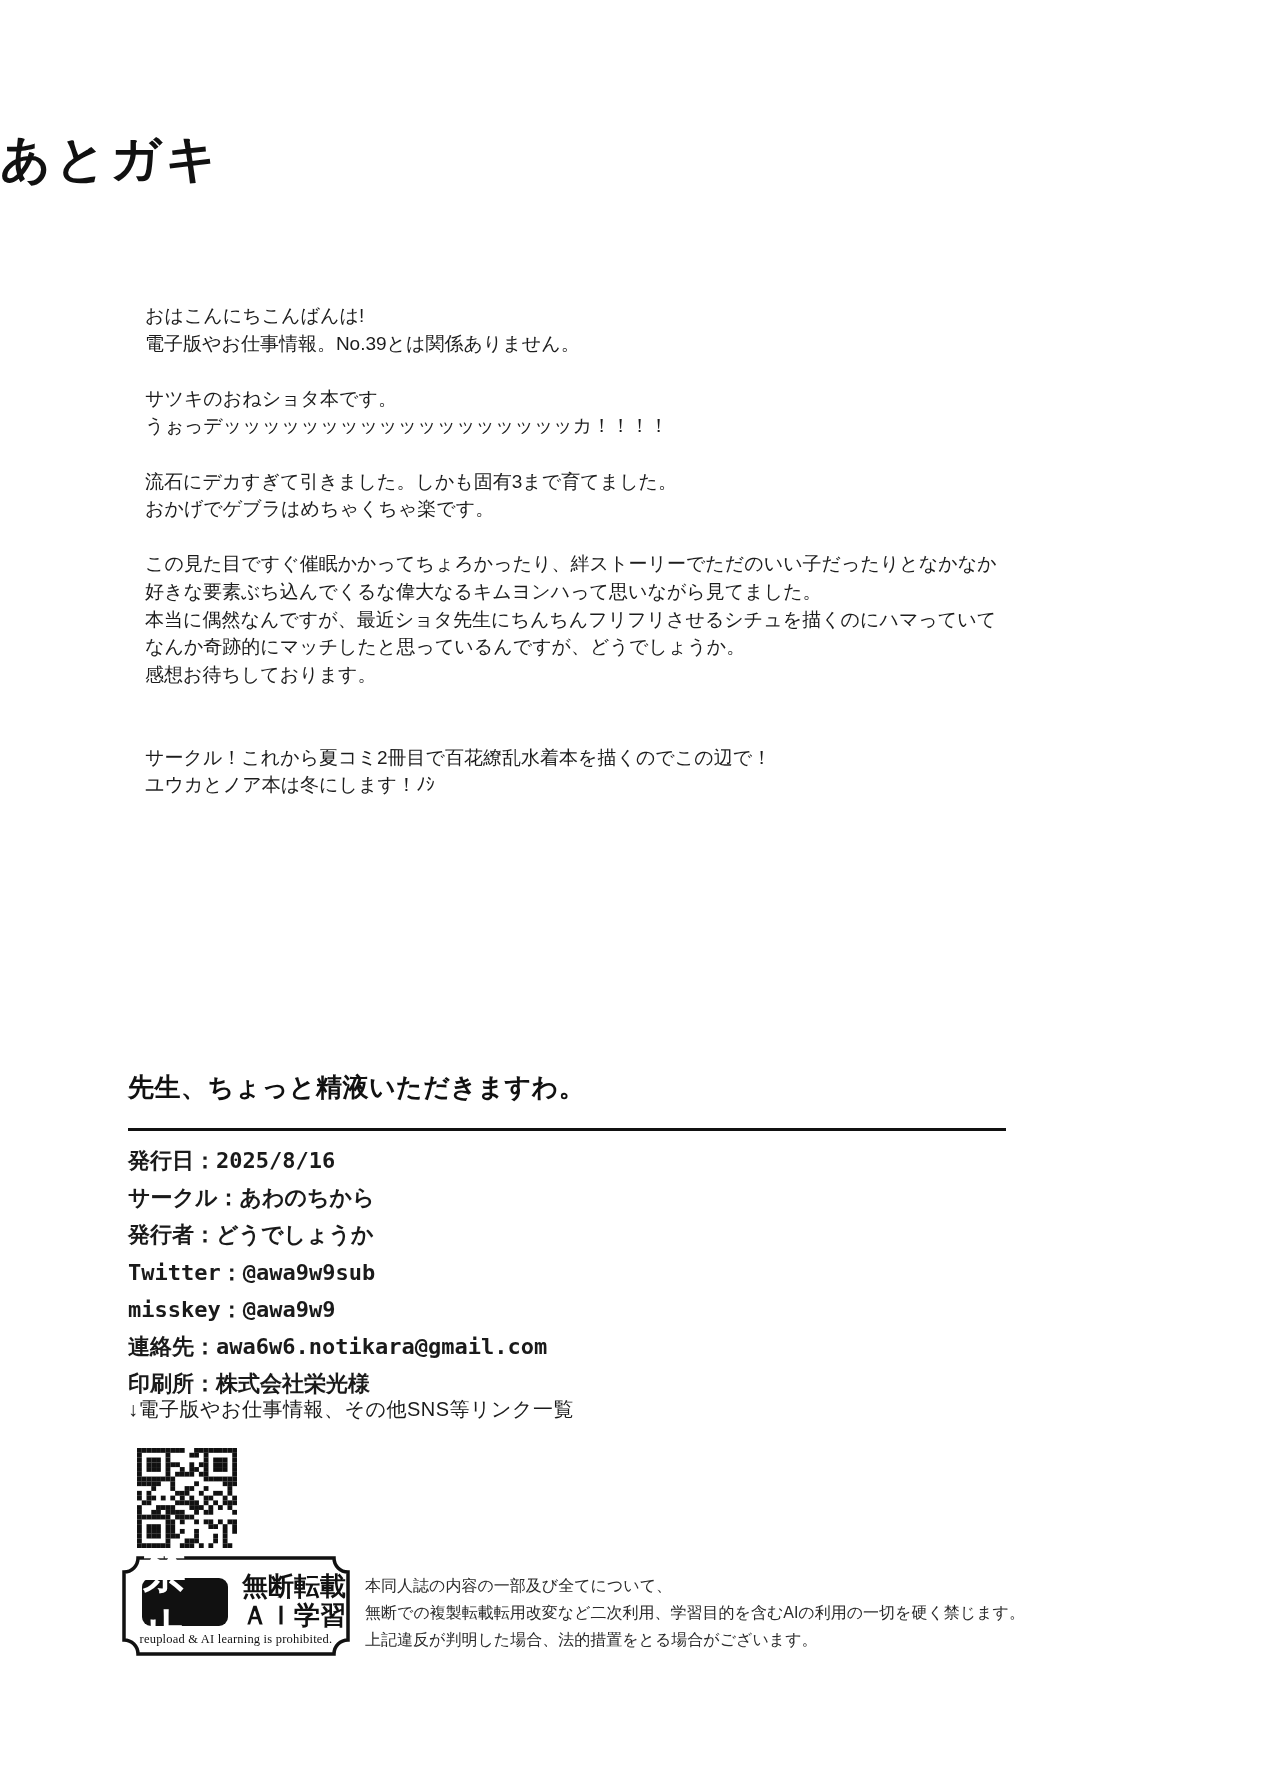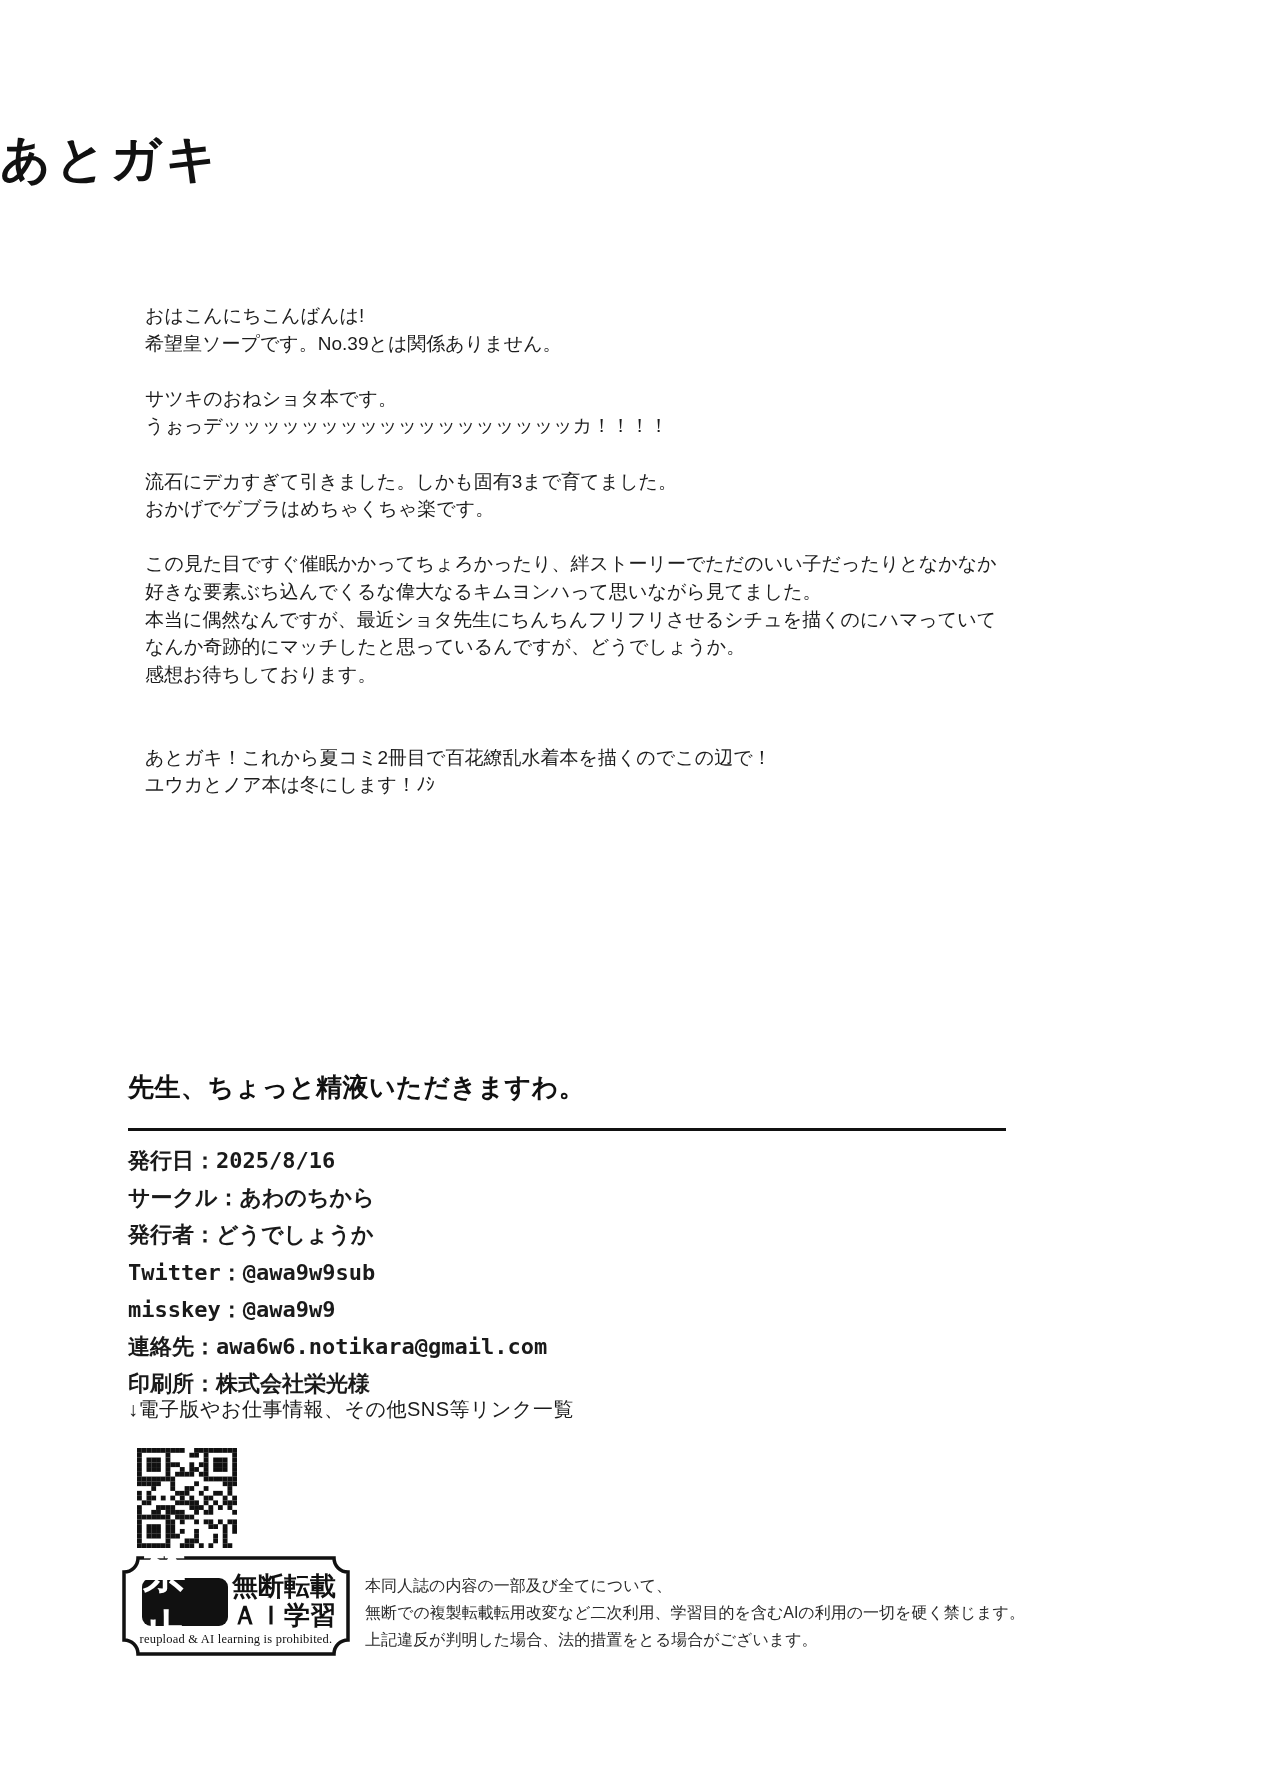--- a/index.html
+++ b/index.html
@@ -48,21 +48,21 @@
   .stamp-kinshi{
     position:absolute;left:20px;top:22px;width:86px;height:48px;
     background:#111;border-radius:9px;
     display:flex;align-items:center;justify-content:center;
     color:#fff;font-size:45px;font-weight:900;letter-spacing:1px;
     font-family:"Liberation Sans",sans-serif;
   }
   .stamp-lines{
     position:absolute;left:110px;top:16px;width:114px;
     font-size:26px;font-weight:800;color:#111;line-height:29px;
-    text-align:left;white-space:nowrap;
+    text-align:right;white-space:nowrap;
   }
   .stamp-caption{
     position:absolute;left:0;bottom:9px;width:100%;
     text-align:center;
     font-family:"Liberation Serif",serif;
     font-size:12.5px;color:#111;letter-spacing:0.2px;
   }
   .disclaimer{
     position:absolute;left:365px;top:1572px;width:700px;
     font-size:16px;color:#2a2a2a;
@@ -71,36 +71,36 @@
 </style>
 </head>
 <body>
 
 <div class="page">
 
   <div class="page-title">あとガキ</div>
 
   <div class="afterword">
       <div class="aw-line">おはこんにちこんばんは!</div>
-      <div class="aw-line">希望皇ソープです。No.39とは関係ありません。</div>
+      <div class="aw-line">電子版やお仕事情報。No.39とは関係ありません。</div>
       <div class="aw-line"></div>
       <div class="aw-line">サツキのおねショタ本です。</div>
       <div class="aw-line">うぉっデッッッッッッッッッッッッッッッッッッカ！！！！</div>
       <div class="aw-line"></div>
       <div class="aw-line">流石にデカすぎて引きました。しかも固有3まで育てました。</div>
       <div class="aw-line">おかげでゲブラはめちゃくちゃ楽です。</div>
       <div class="aw-line"></div>
       <div class="aw-line">この見た目ですぐ催眠かかってちょろかったり、絆ストーリーでただのいい子だったりとなかなか</div>
       <div class="aw-line">好きな要素ぶち込んでくるな偉大なるキムヨンハって思いながら見てました。</div>
       <div class="aw-line">本当に偶然なんですが、最近ショタ先生にちんちんフリフリさせるシチュを描くのにハマっていて</div>
       <div class="aw-line">なんか奇跡的にマッチしたと思っているんですが、どうでしょうか。</div>
       <div class="aw-line">感想お待ちしております。</div>
       <div class="aw-line"></div>
       <div class="aw-line"></div>
-      <div class="aw-line">あとガキ！これから夏コミ2冊目で百花繚乱水着本を描くのでこの辺で！</div>
+      <div class="aw-line">サークル！これから夏コミ2冊目で百花繚乱水着本を描くのでこの辺で！</div>
       <div class="aw-line">ユウカとノア本は冬にします！ﾉｼ</div>
     </div>
 
   <div class="book-title">先生、ちょっと精液いただきますわ。</div>
   <div class="title-rule"></div>
 
   <div class="colophon">
       <div class="col-line">発行日：2025/8/16</div>
       <div class="col-line">サークル：あわのちから</div>
       <div class="col-line">発行者：どうでしょうか</div>

